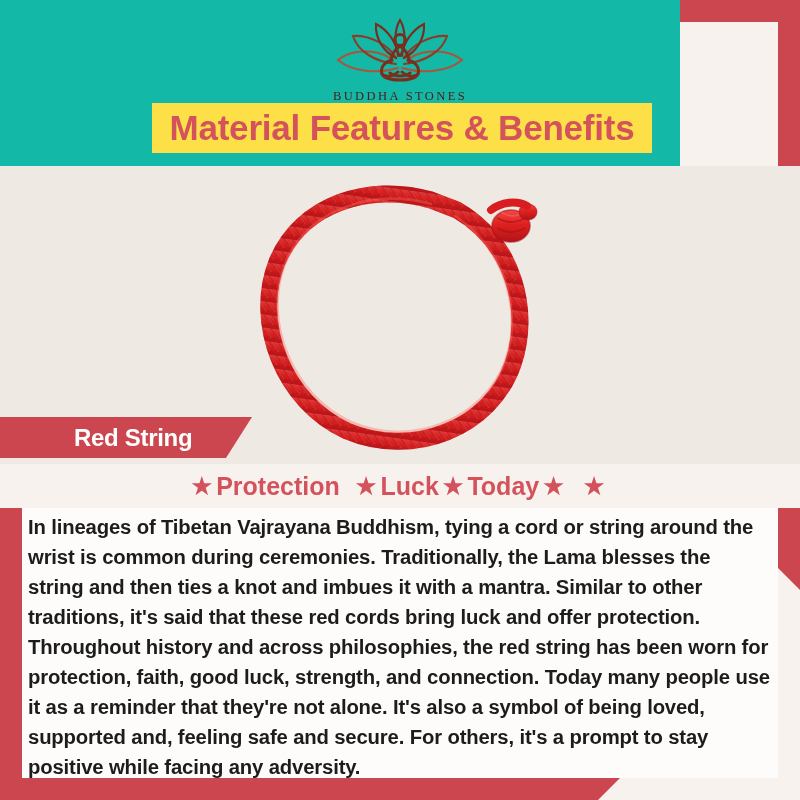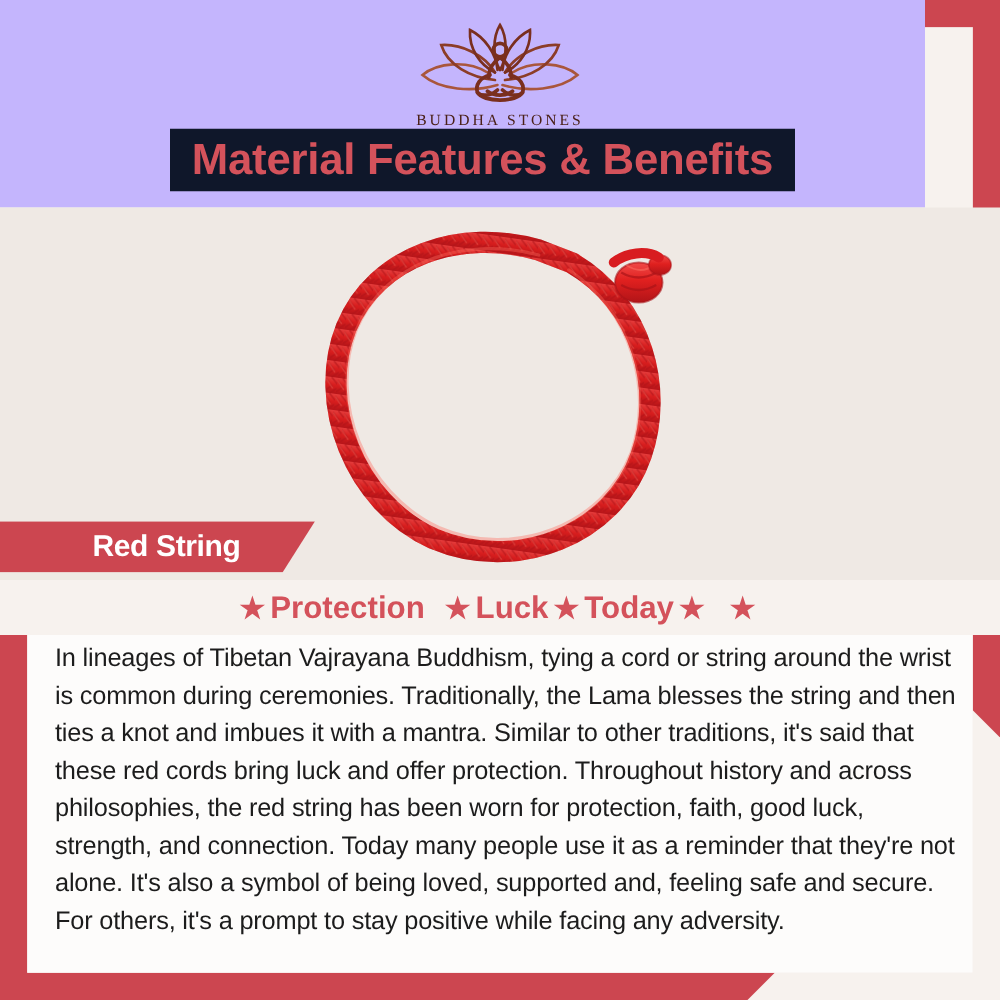--- a/index.html
+++ b/index.html
@@ -55,23 +55,23 @@
     width: 620px;
     height: 22px;
     clip-path: polygon(0 0, 100% 0, calc(100% - 22px) 100%, 0 100%);
   }
 
   
   .header {
     position: absolute;
     top: 0;
     left: 0;
-    width: 740px;
+    width: 680px;
     height: 166px;
-    background: #c4b5fd;
+    background: #14b8a6;
   }
   .logo-wrap {
     position: absolute;
     top: 14px;
     left: 0;
     width: 800px;
     text-align: center;
   }
   .logo-mark {
     display: block;
@@ -84,24 +84,24 @@
     font-size: 12.5px;
     letter-spacing: 2.4px;
     color: #4a2018;
     font-weight: 400;
   }
 
   
   .title-banner {
     position: absolute;
     top: 103px;
-    left: 136px;
+    left: 152px;
     width: 500px;
     height: 50px;
-    background: #0f172a;
+    background: #fde047;
     display: flex;
     align-items: center;
     justify-content: center;
   }
   .title-banner h1 {
     margin: 0;
     font-family: "Liberation Sans", sans-serif;
     font-size: 35px;
     font-weight: bold;
     color: #d4525b;
@@ -183,25 +183,25 @@
     position: absolute;
     top: 508px;
     left: 22px;
     width: 756px;
     height: 270px;
     background: #fdfcfb;
     z-index: 2;
   }
   .body-copy p {
     margin: 0;
-    padding: 4px 8px 0 22px;
+    padding: 4px 8px 0 6px;
     font-size: 20.3px;
     line-height: 30px;
     color: #1c1c1c;
-    font-weight: normal;
+    font-weight: bold;
     letter-spacing: -0.15px;
     text-align: left;
   }
 </style>
 </head>
 <body>
 
 <div id="page">
 
   <div class="band band-top"></div>

